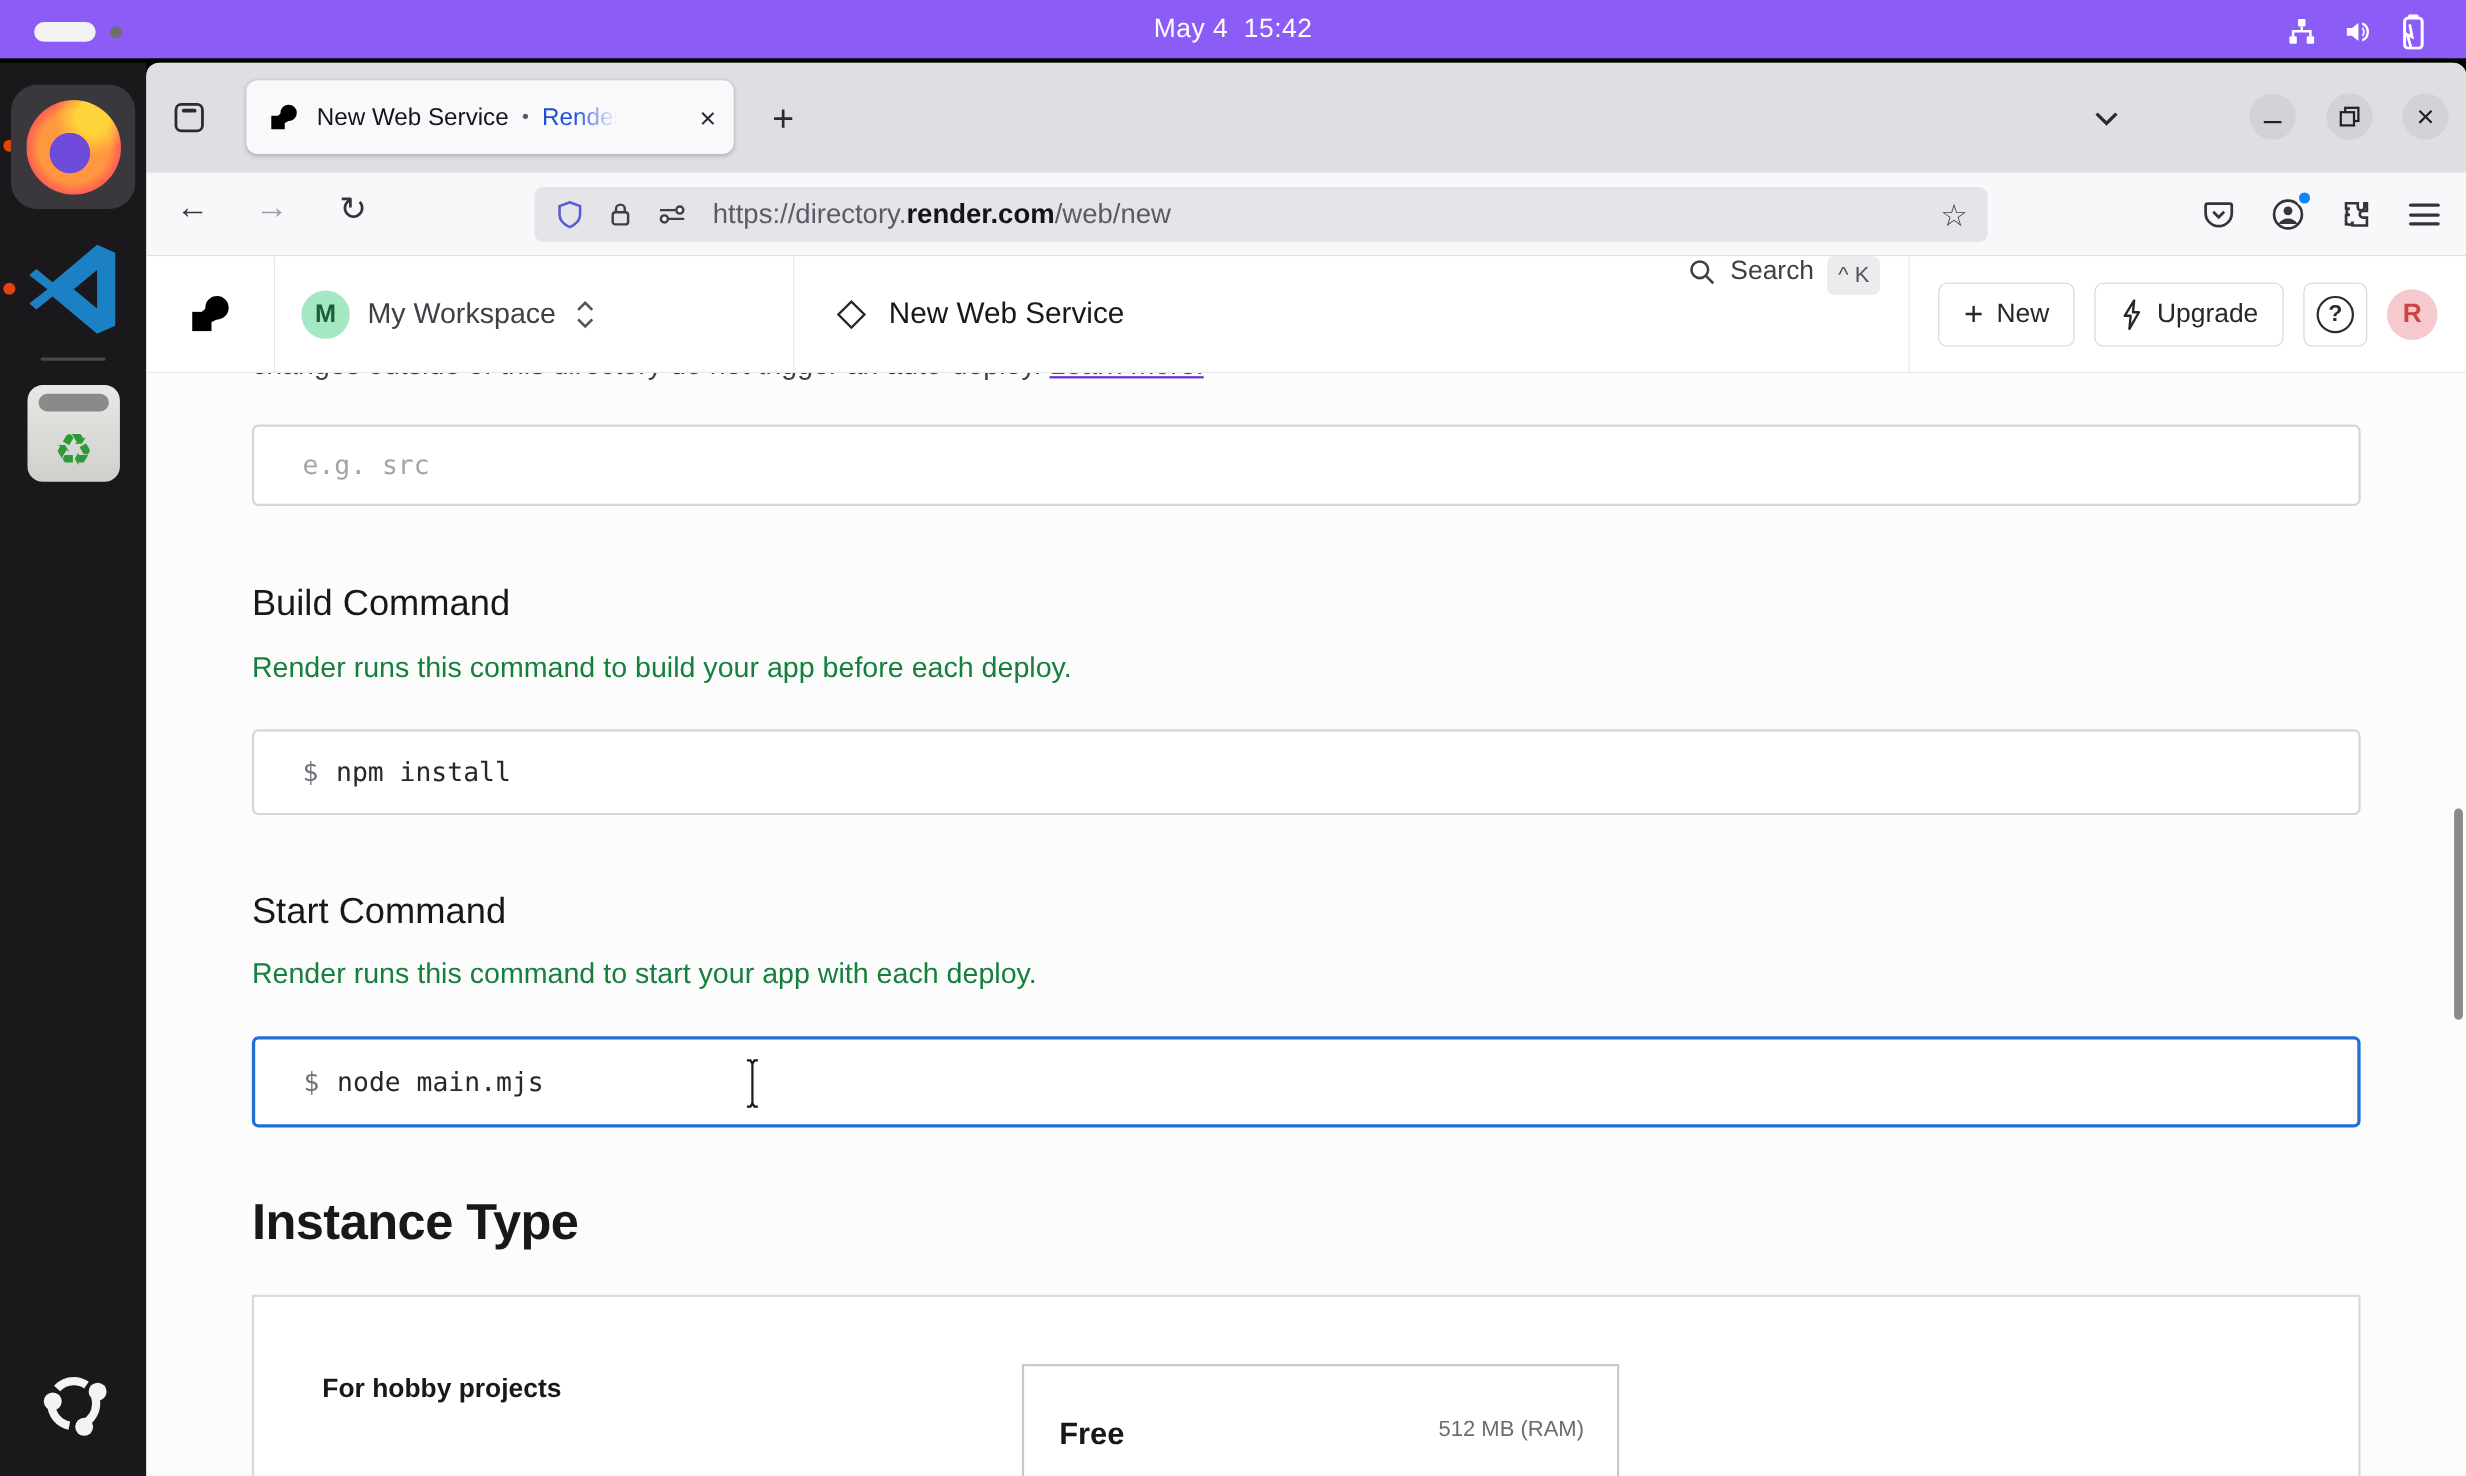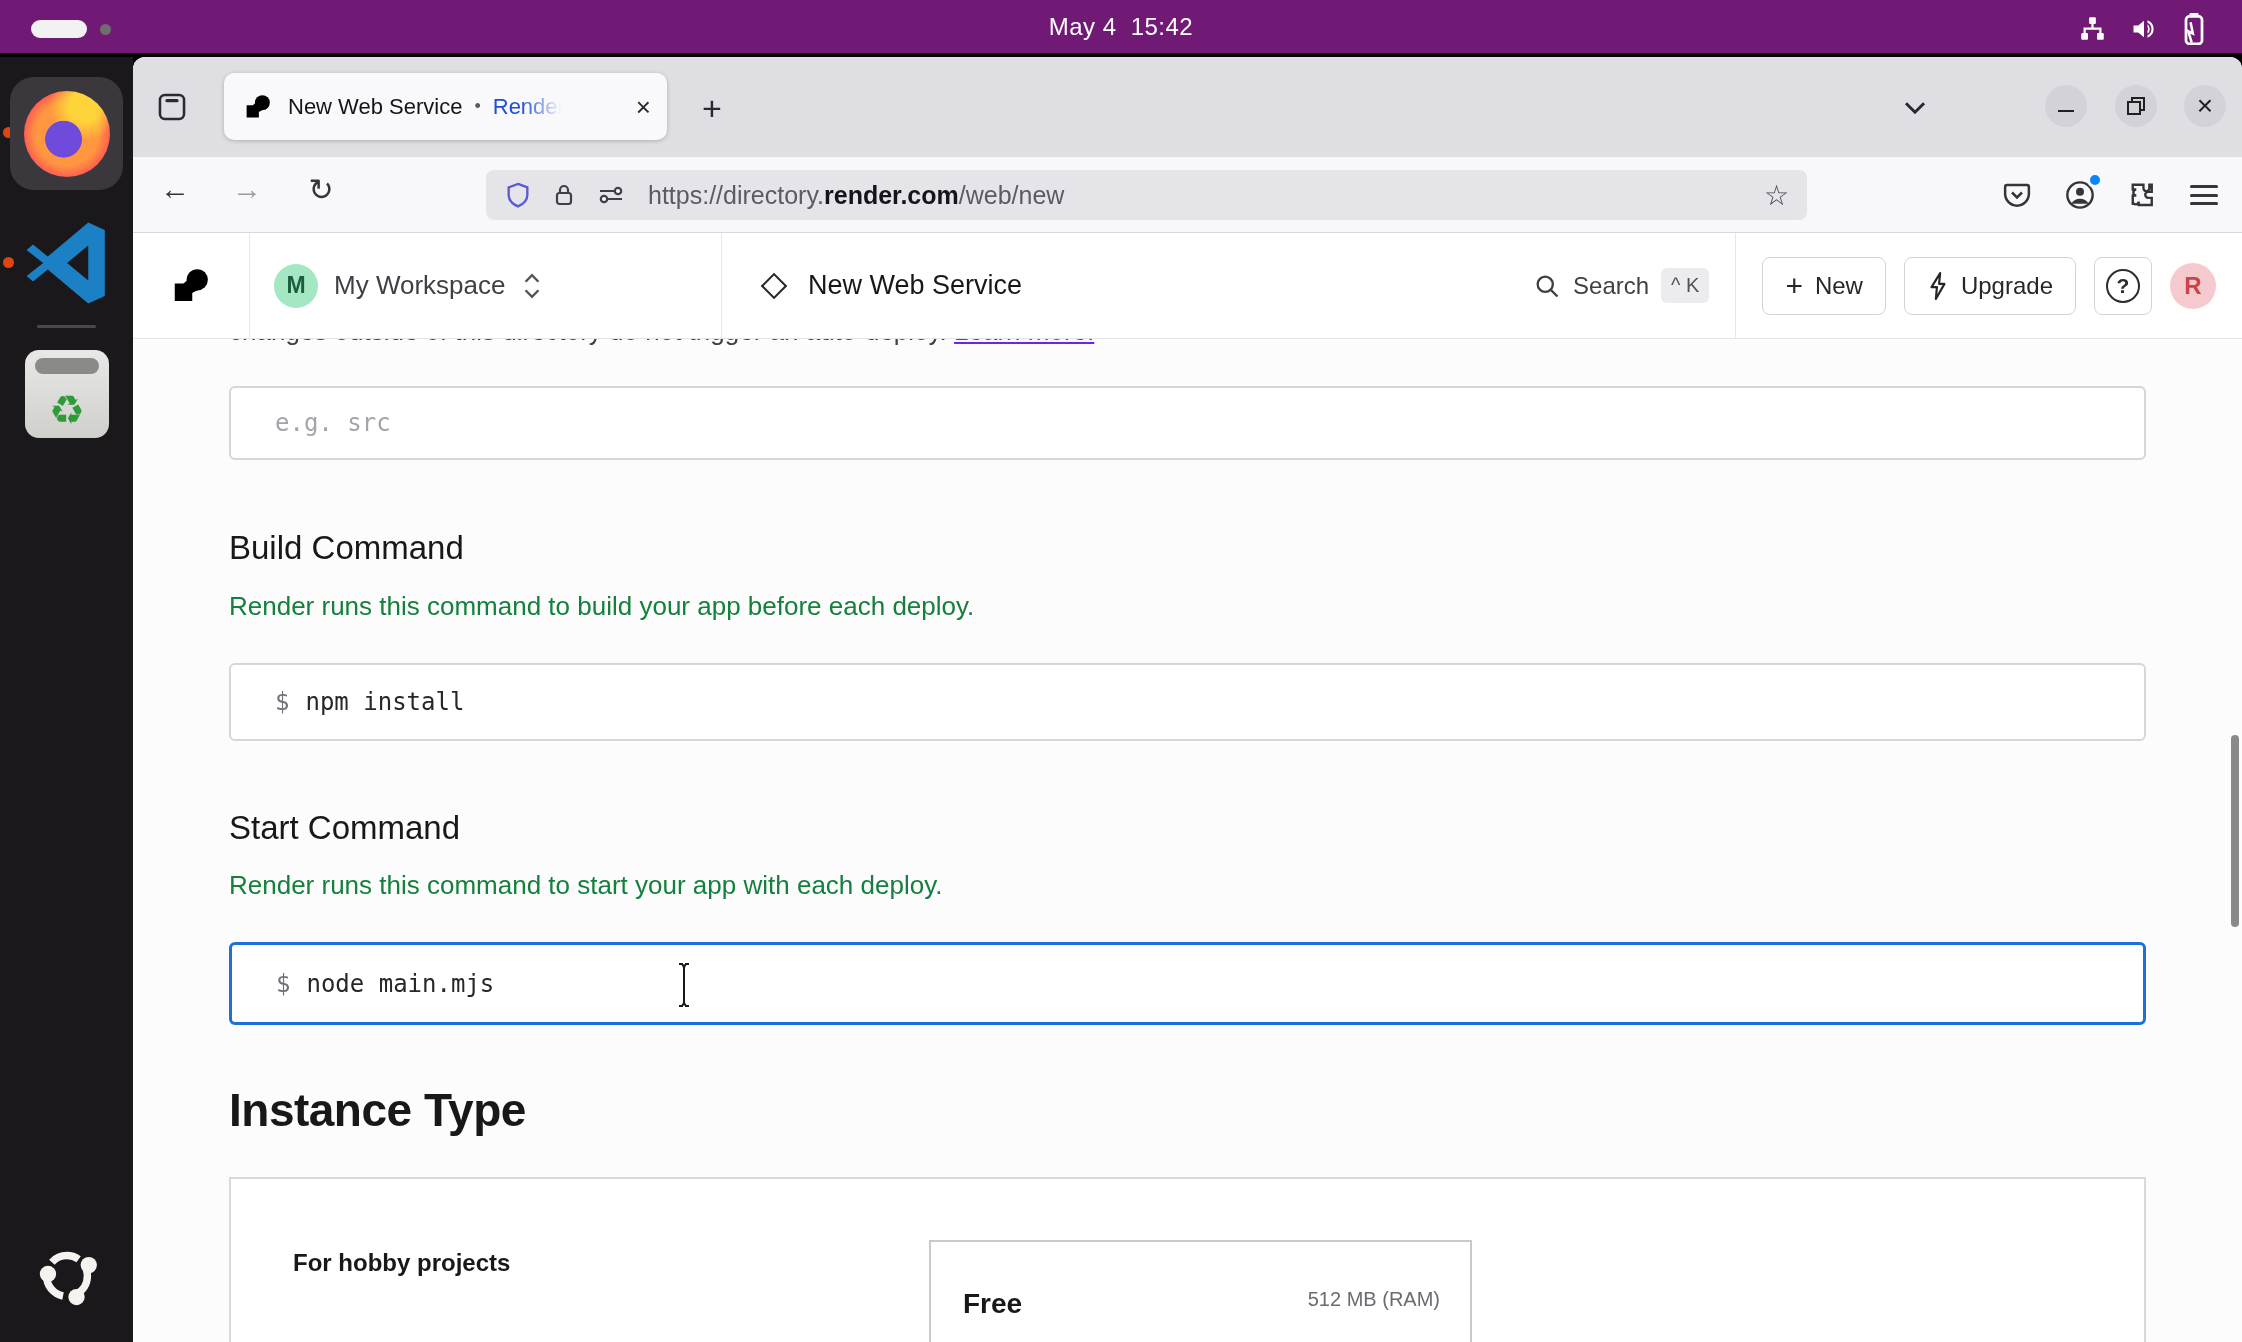--- a/index.html
+++ b/index.html
@@ -1,20 +1,20 @@
 <!DOCTYPE html>
 <html><head>
 <meta charset="utf-8">
 <style>
   * { margin:0; padding:0; box-sizing:border-box; }
   html,body { width:2242px; height:1342px; overflow:hidden; background:#000;
     font-family:"Liberation Sans", sans-serif; -webkit-font-smoothing:antialiased; }
 
   
-  .sysbar { position:absolute; left:0; top:0; width:2242px; height:53px; background:#701a75;
+  .sysbar { position:absolute; left:0; top:0; width:2242px; height:53px; background:#8b5cf6;
     display:flex; align-items:center; justify-content:center; color:#fff; }
   .ws-pill { position:absolute; left:31px; top:20px; width:56px; height:18px; border-radius:9px; background:#f2f2f2; }
   .ws-dot  { position:absolute; left:100px; top:24px; width:11px; height:11px; border-radius:50%; background:#6e6e6e; }
   .clock { font-size:24px; letter-spacing:0.5px; display:flex; gap:14px; }
   .tray { position:absolute; right:36px; top:0; height:57px; display:flex; align-items:center; gap:24px; }
 
   
   .dock { position:absolute; left:0; top:57px; width:133px; height:1285px; background:#1b181c; }
   .ff-tile { position:absolute; left:10px; top:20px; width:113px; height:113px; border-radius:24px; background:#3b383d;
     display:flex; align-items:center; justify-content:center; }
@@ -76,21 +76,21 @@
   
   .apphead { position:relative; height:106px; background:#fff; border-bottom:1px solid #e5e5e7;
     display:flex; align-items:stretch; }
   .logo-cell { width:117px; display:flex; align-items:center; justify-content:center; border-right:1px solid #e7e7e9; }
   .wsp { width:472px; display:flex; align-items:center; gap:16px; padding-left:24px; border-right:1px solid #e7e7e9; }
   .wsp-avatar { width:44px; height:44px; border-radius:50%; background:#a3e8c2; color:#1d5c3c;
     display:flex; align-items:center; justify-content:center; font-size:23px; font-weight:700; }
   .wsp-name { font-size:26px; color:#3f3f46; }
   .title-cell { flex:1; display:flex; align-items:center; gap:20px; padding-left:38px; }
   .page-title { font-size:27px; color:#18181b; font-weight:500; }
-  .search { display:flex; align-items:center; gap:12px; margin-right:26px; }
+  .search { display:flex; align-items:flex-start; gap:12px; margin-right:26px; }
   .search-label { font-size:24px; color:#3f3f46; }
   .kbd { background:#ececee; border-radius:6px; font-size:20px; color:#52525b; padding:6px 10px; }
   .head-right { display:flex; align-items:center; gap:18px; padding:0 26px; border-left:1px solid #e7e7e9; }
   .btn { height:58px; border:1.5px solid #d4d4d8; border-radius:8px; background:#fff;
     display:flex; align-items:center; gap:12px; padding:0 22px; font-size:24px; color:#27272a; }
   .btn.square { width:58px; justify-content:center; padding:0; font-size:26px; }
   .help-circ { width:34px; height:34px; border-radius:50%; border:2.5px solid #2b2b30;
     display:flex; align-items:center; justify-content:center; font-size:21px; font-weight:600; color:#2b2b30;}
   .r-avatar { width:46px; height:46px; border-radius:50%; background:#f6c9ce; color:#cc4444;
     display:flex; align-items:center; justify-content:center; font-size:24px; font-weight:600; }

